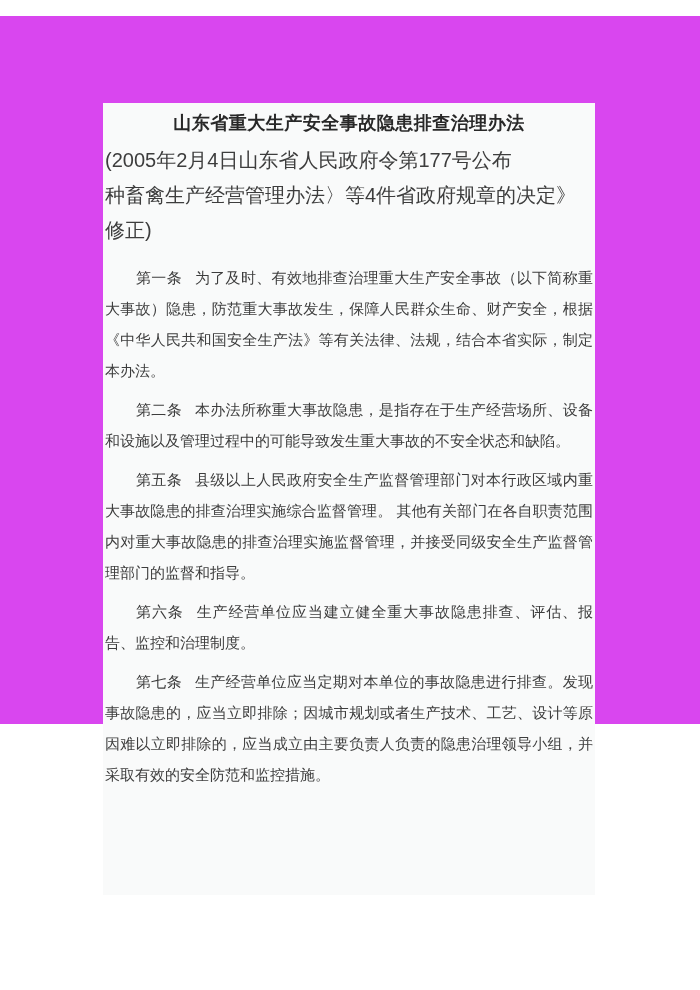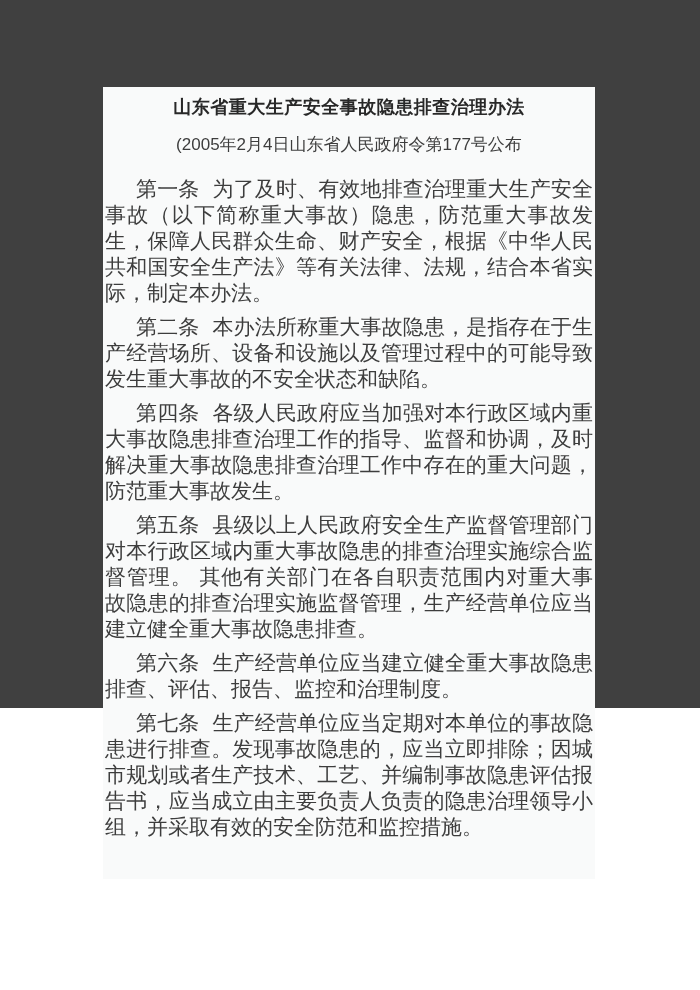--- a/index.html
+++ b/index.html
@@ -8,21 +8,22 @@
     width: 700px;
     height: 990px;
     background: #ffffff;
     font-family: "Liberation Sans", "DejaVu Sans", sans-serif;
     overflow: hidden;
   }
   .page {
     position: relative;
     width: 700px;
     height: 708px;
-    background: #404040;
+    background: #d946ef;
+    margin-top: 16px;
   }
   .card {
     position: absolute;
     left: 103px;
     top: 87px;
     width: 492px;
     min-height: 792px;
     background: #f9fafa;
     box-sizing: border-box;
     padding: 6px 2px 10px 2px;
@@ -33,55 +34,54 @@
     line-height: 24px;
     font-weight: 700;
     color: #282828;
     margin: 2px 0 8px 0;
     letter-spacing: 0.5px;
   }
   .preamble {
     margin-bottom: 14px;
   }
   .preamble-line {
-    text-align: center;
-    font-size: 17px;
+    font-size: 20px;
     line-height: 35px;
     color: #3d3d3d;
   }
   .body-text {
     margin-top: 2px;
   }
   .article {
-    font-size: 21px;
-    line-height: 26px;
+    font-size: 15px;
+    line-height: 31px;
     color: #3d3d3d;
     text-align: justify;
     text-indent: 31px;
     margin: 8px 0;
   }
   .article .art-label {
     margin-right: 13px;
   }
 </style>
 </head>
 <body>
 
 <div class="page">
   <div class="card">
 
     <div class="doc-title">山东省重大生产安全事故隐患排查治理办法</div>
 
     <div class="preamble">
       <div class="preamble-line">(2005年2月4日山东省人民政府令第177号公布</div>
+      <div class="preamble-line">种畜禽生产经营管理办法〉等4件省政府规章的决定》修正)</div>
     </div>
 
     <div class="body-text">
       <p class="article"><span class="art-label">第一条</span><span>为了及时、有效地排查治理重大生产安全事故（以下简称重大事故）隐患，防范重大事故发生，保障人民群众生命、财产安全，根据《中华人民共和国安全生产法》等有关法律、法规，结合本省实际，制定本办法。</span></p>
       <p class="article"><span class="art-label">第二条</span><span>本办法所称重大事故隐患，是指存在于生产经营场所、设备和设施以及管理过程中的可能导致发生重大事故的不安全状态和缺陷。</span></p>
-      <p class="article"><span class="art-label">第四条</span><span>各级人民政府应当加强对本行政区域内重大事故隐患排查治理工作的指导、监督和协调，及时解决重大事故隐患排查治理工作中存在的重大问题，防范重大事故发生。</span></p>
-      <p class="article"><span class="art-label">第五条</span><span>县级以上人民政府安全生产监督管理部门对本行政区域内重大事故隐患的排查治理实施综合监督管理。 其他有关部门在各自职责范围内对重大事故隐患的排查治理实施监督管理，生产经营单位应当建立健全重大事故隐患排查。</span></p>
+      <p class="article"><span class="art-label">第五条</span><span>县级以上人民政府安全生产监督管理部门对本行政区域内重大事故隐患的排查治理实施综合监督管理。 其他有关部门在各自职责范围内对重大事故隐患的排查治理实施监督管理，并接受同级安全生产监督管理部门的监督和指导。</span></p>
       <p class="article"><span class="art-label">第六条</span><span>生产经营单位应当建立健全重大事故隐患排查、评估、报告、监控和治理制度。</span></p>
-      <p class="article"><span class="art-label">第七条</span><span>生产经营单位应当定期对本单位的事故隐患进行排查。发现事故隐患的，应当立即排除；因城市规划或者生产技术、工艺、并编制事故隐患评估报告书，应当成立由主要负责人负责的隐患治理领导小组，并采取有效的安全防范和监控措施。</span></p>
+      <p class="article"><span class="art-label">第七条</span><span>生产经营单位应当定期对本单位的事故隐患进行排查。发现事故隐患的，应当立即排除；因城市规划或者生产技术、工艺、设计等原因难以立即排除的，应当成立由主要负责人负责的隐患治理领导小组，并采取有效的安全防范和监控措施。</span></p>
     </div>
 
   </div>
 </div>
 
 </body></html>

